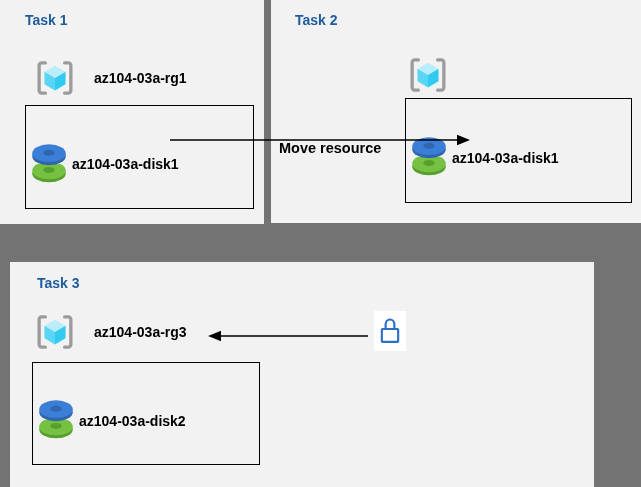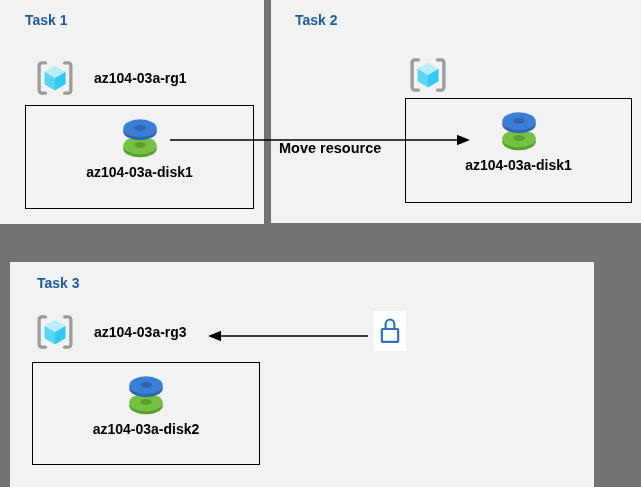--- a/index.html
+++ b/index.html
@@ -19,21 +19,21 @@
   #task2 .panel-title{left:24px;top:12px;}
   #task3 .panel-title{left:27px;top:13px;}
   .rg-row{position:absolute;display:flex;align-items:center;gap:17px;}
   #task1 .rg-row{left:33px;top:56px;}
   #task2 .rg-row{left:135px;top:53px;}
   #task3 .rg-row{left:23px;top:48px;}
   .rg-svg{width:44px;height:44px;display:block;}
   .rg-label,.disk-label{font-size:14px;font-weight:bold;color:#000;white-space:nowrap;}
   .resource-box{
     position:absolute;border:1.5px solid #000;box-sizing:border-box;
-    display:flex;flex-direction:column;align-items:center;padding-top:9px;
+    display:flex;flex-direction:row;align-items:center;padding-top:9px;
   }
   #task1 .resource-box{left:25px;top:105px;width:229px;height:104px;}
   #task2 .resource-box{left:134px;top:98px;width:227px;height:105px;}
   #task3 .resource-box{left:22px;top:100px;width:228px;height:103px;}
   .disk-svg{width:46px;height:44px;display:block;}
   .disk-label{margin-top:5px;}
   .overlay{position:absolute;left:0;top:0;width:641px;height:487px;pointer-events:none;}
   .overlay line{stroke:#000;stroke-width:1.5;}
   .overlay polygon{fill:#000;}
   .move-label{

